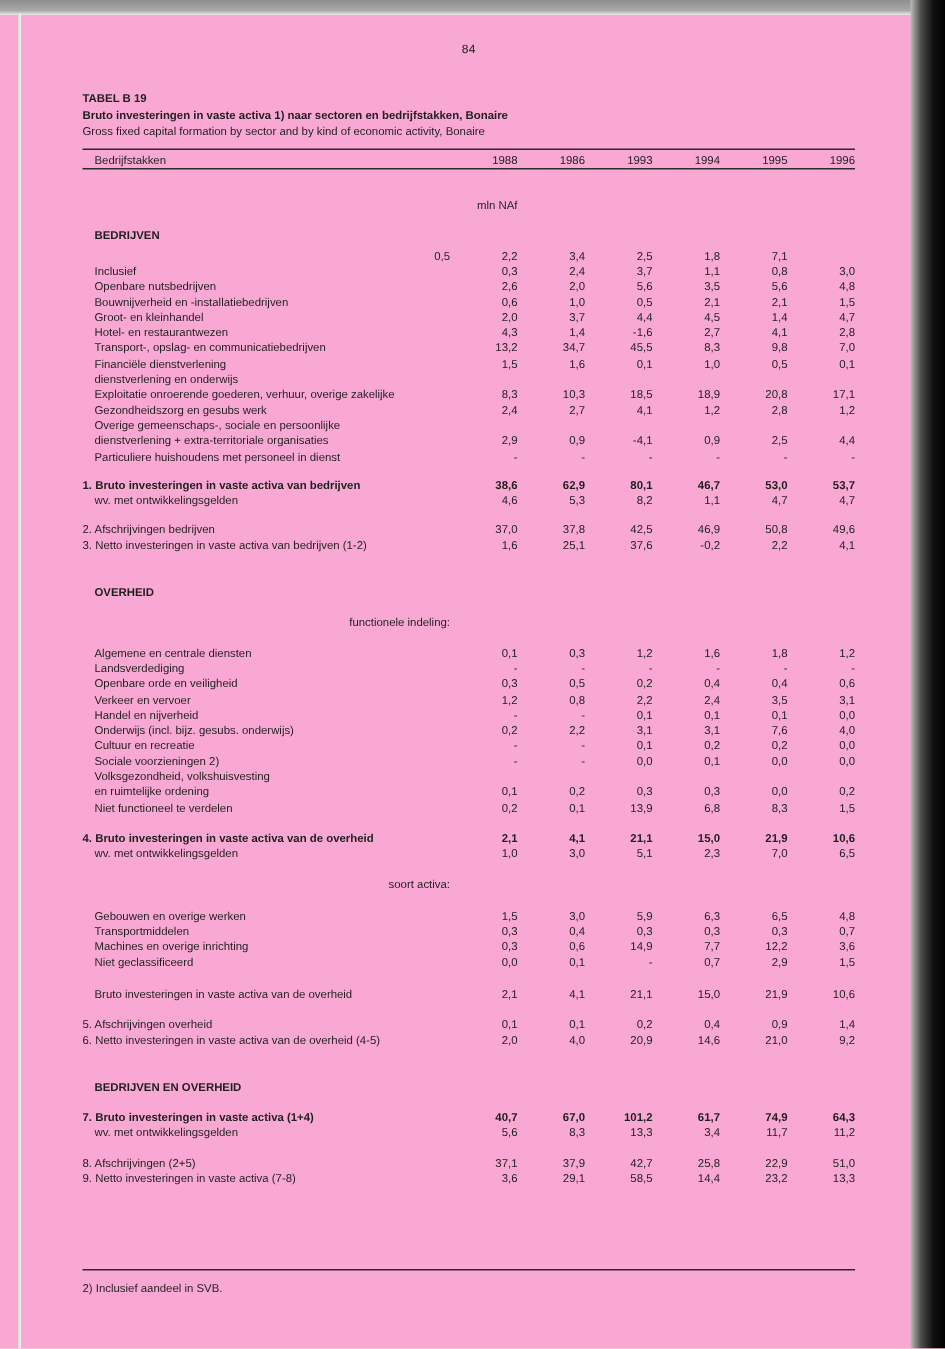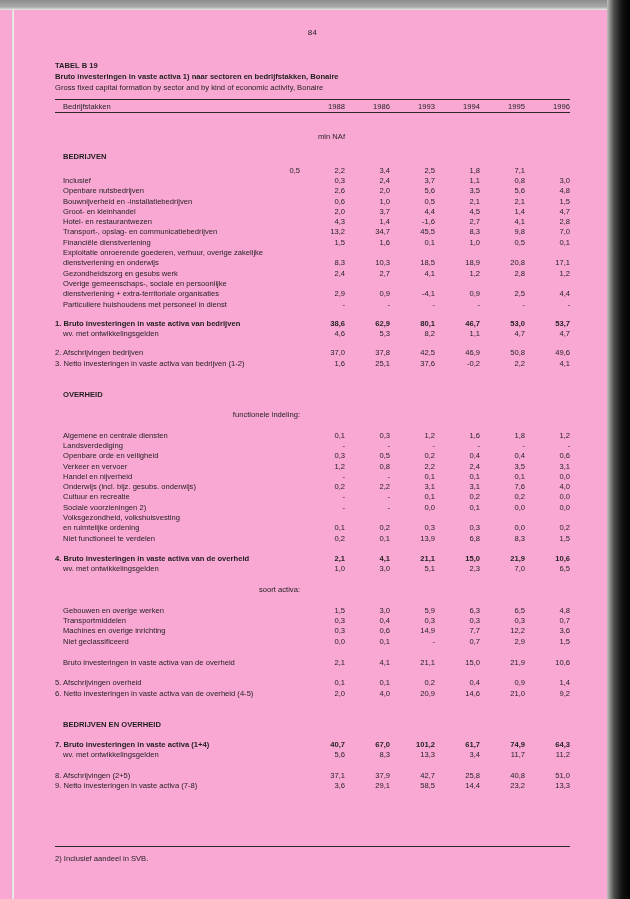--- a/index.html
+++ b/index.html
@@ -138,22 +138,22 @@
           <div class="lbl">Financiële dienstverlening</div>
           <div class="val">1,5</div>
           <div class="val">1,6</div>
           <div class="val">0,1</div>
           <div class="val">1,0</div>
           <div class="val">0,5</div>
           <div class="val">0,1</div>
         </div>
         <div class="trow data">
           <div class="lbl">
+            <div>dienstverlening en onderwijs</div>
             <div>Exploitatie onroerende goederen, verhuur, overige zakelijke</div>
-            <div>dienstverlening en onderwijs</div>
           </div>
           <div class="val">8,3</div>
           <div class="val">10,3</div>
           <div class="val">18,5</div>
           <div class="val">18,9</div>
           <div class="val">20,8</div>
           <div class="val">17,1</div>
         </div>
         <div class="trow data">
           <div class="lbl">Gezondheidszorg en gesubs werk</div>
@@ -437,21 +437,21 @@
           <div class="val">11,7</div>
           <div class="val">11,2</div>
         </div>
         <div class="spacer" style="height: 10px;"></div>
         <div class="trow data">
           <div class="lbl hang">8. Afschrijvingen (2+5)</div>
           <div class="val">37,1</div>
           <div class="val">37,9</div>
           <div class="val">42,7</div>
           <div class="val">25,8</div>
-          <div class="val">40,8</div>
+          <div class="val">22,9</div>
           <div class="val">51,0</div>
         </div>
         <div class="trow data">
           <div class="lbl hang">9. Netto investeringen in vaste activa (7-8)</div>
           <div class="val">3,6</div>
           <div class="val">29,1</div>
           <div class="val">58,5</div>
           <div class="val">14,4</div>
           <div class="val">23,2</div>
           <div class="val">13,3</div>

